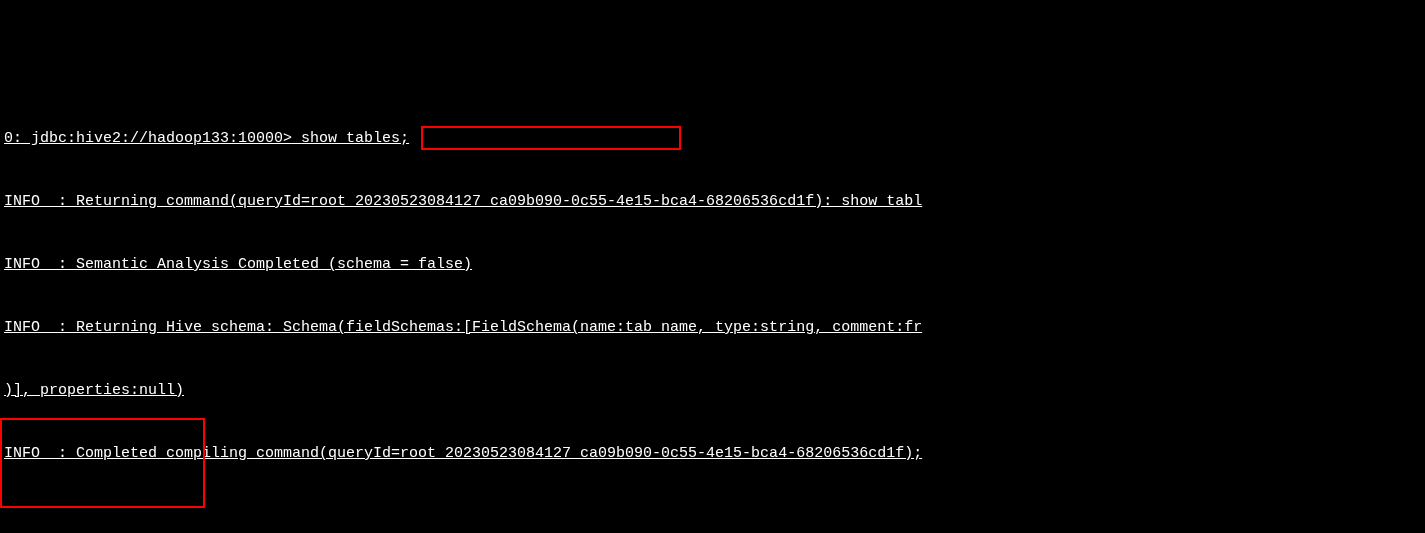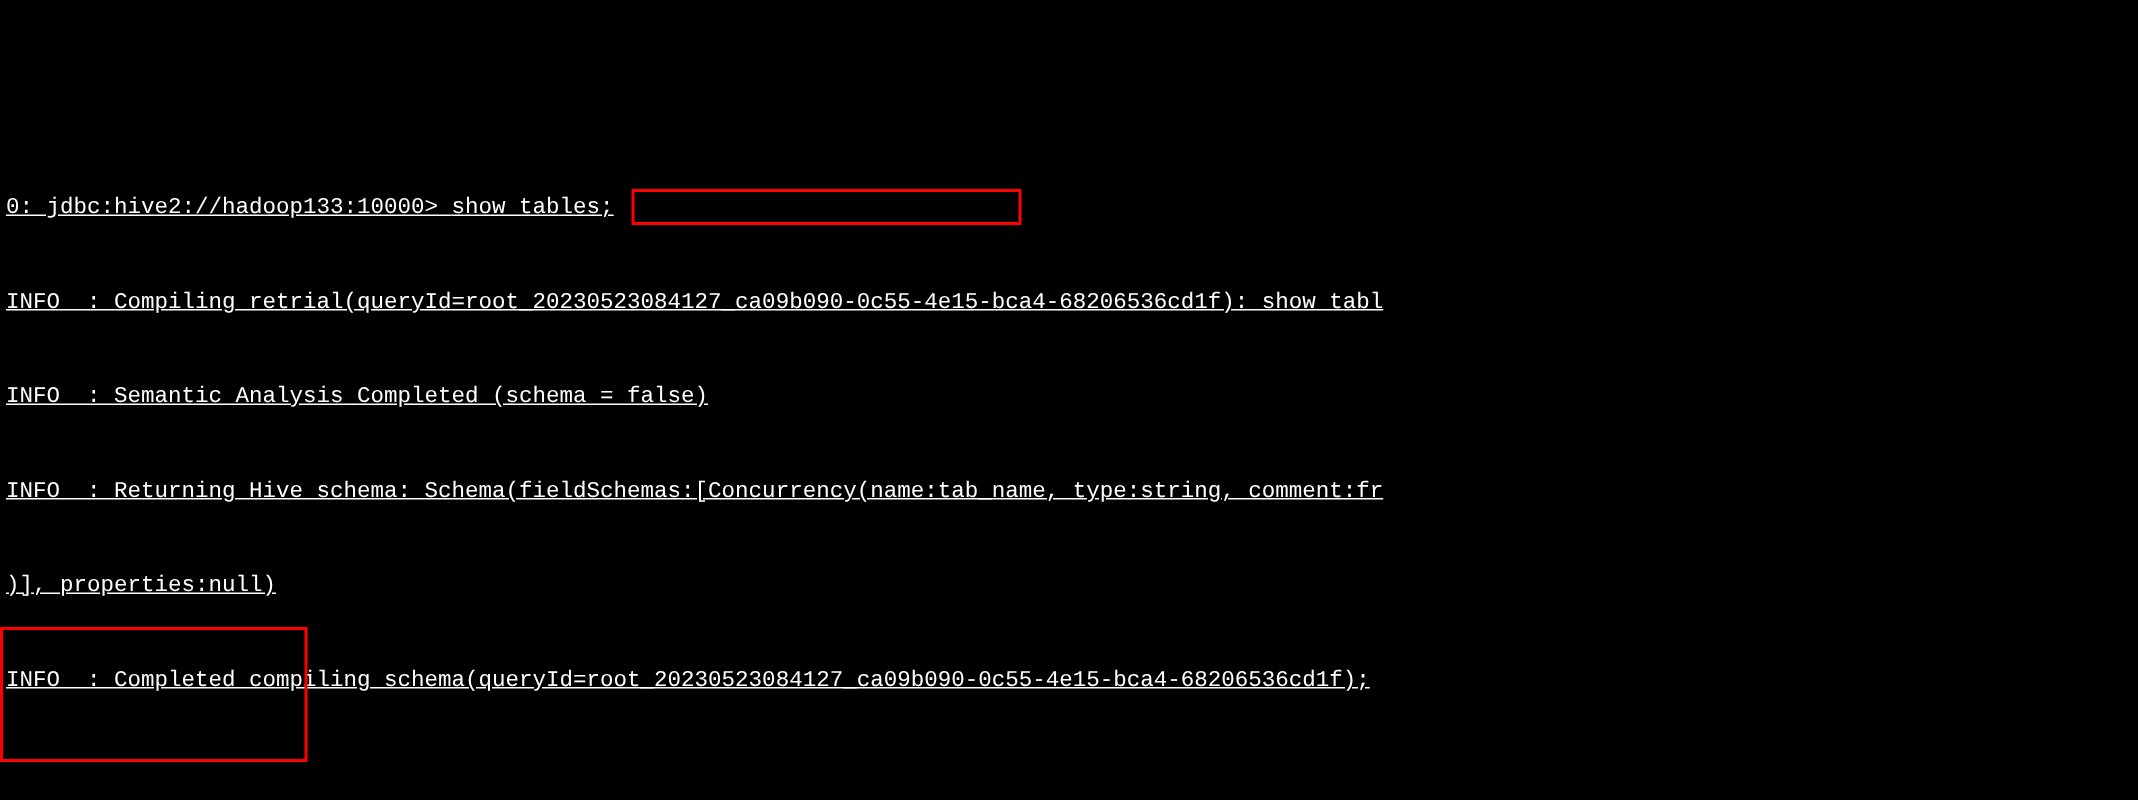--- a/index.html
+++ b/index.html
@@ -49,25 +49,25 @@
       display: inline;
     }
   </style>
 </head>
 <body>
 
 
 
 <div class="terminal">
   <div class="line"><span class="inline">0: jdbc:hive2://hadoop133:10000&gt; </span><span class="inline">show tables;</span><div class="highlight-box-1"></div></div>
-  <div class="line">INFO  : Compiling retrial(queryId=root_20230523084127_ca09b090-0c55-4e15-bca4-68206536cd1f): show tabl</div>
+  <div class="line">INFO  : Returning command(queryId=root_20230523084127_ca09b090-0c55-4e15-bca4-68206536cd1f): show tabl</div>
   <div class="line">INFO  : Semantic Analysis Completed (schema = false)</div>
-  <div class="line">INFO  : Returning Hive schema: Schema(fieldSchemas:[Concurrency(name:tab_name, type:string, comment:fr</div>
+  <div class="line">INFO  : Returning Hive schema: Schema(fieldSchemas:[FieldSchema(name:tab_name, type:string, comment:fr</div>
   <div class="line">)], properties:null)</div>
-  <div class="line">INFO  : Completed compiling schema(queryId=root_20230523084127_ca09b090-0c55-4e15-bca4-68206536cd1f);</div>
+  <div class="line">INFO  : Completed compiling command(queryId=root_20230523084127_ca09b090-0c55-4e15-bca4-68206536cd1f);</div>
   
   
   
   
   
   
   
   
   
   

